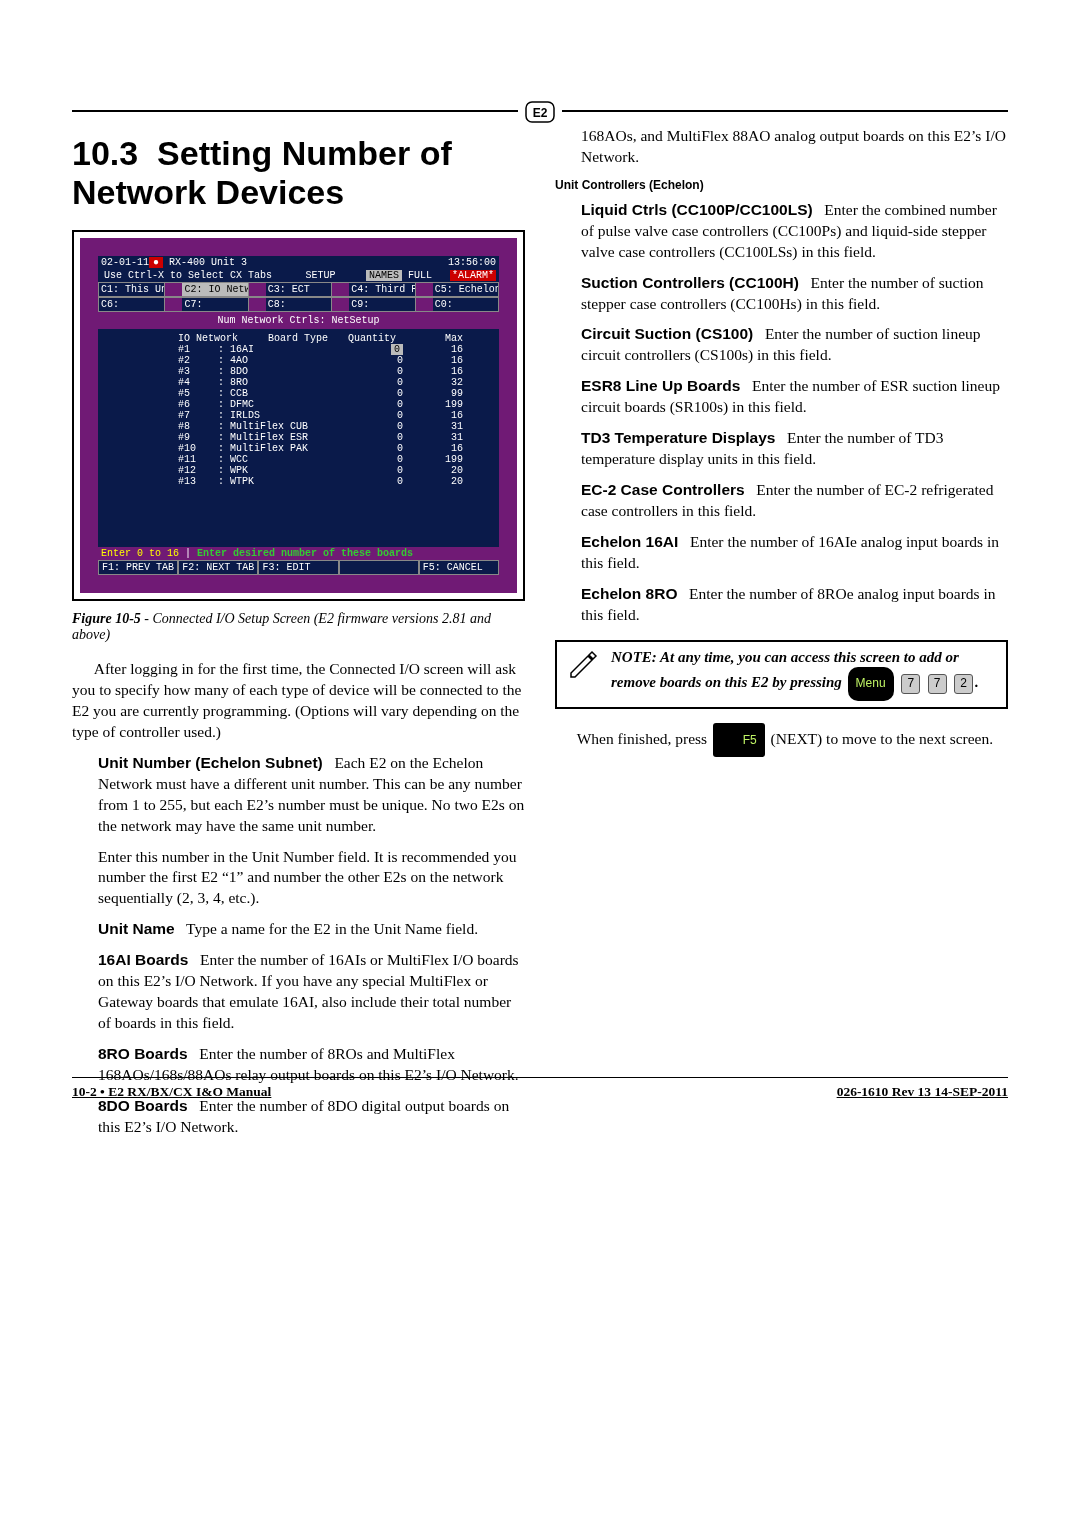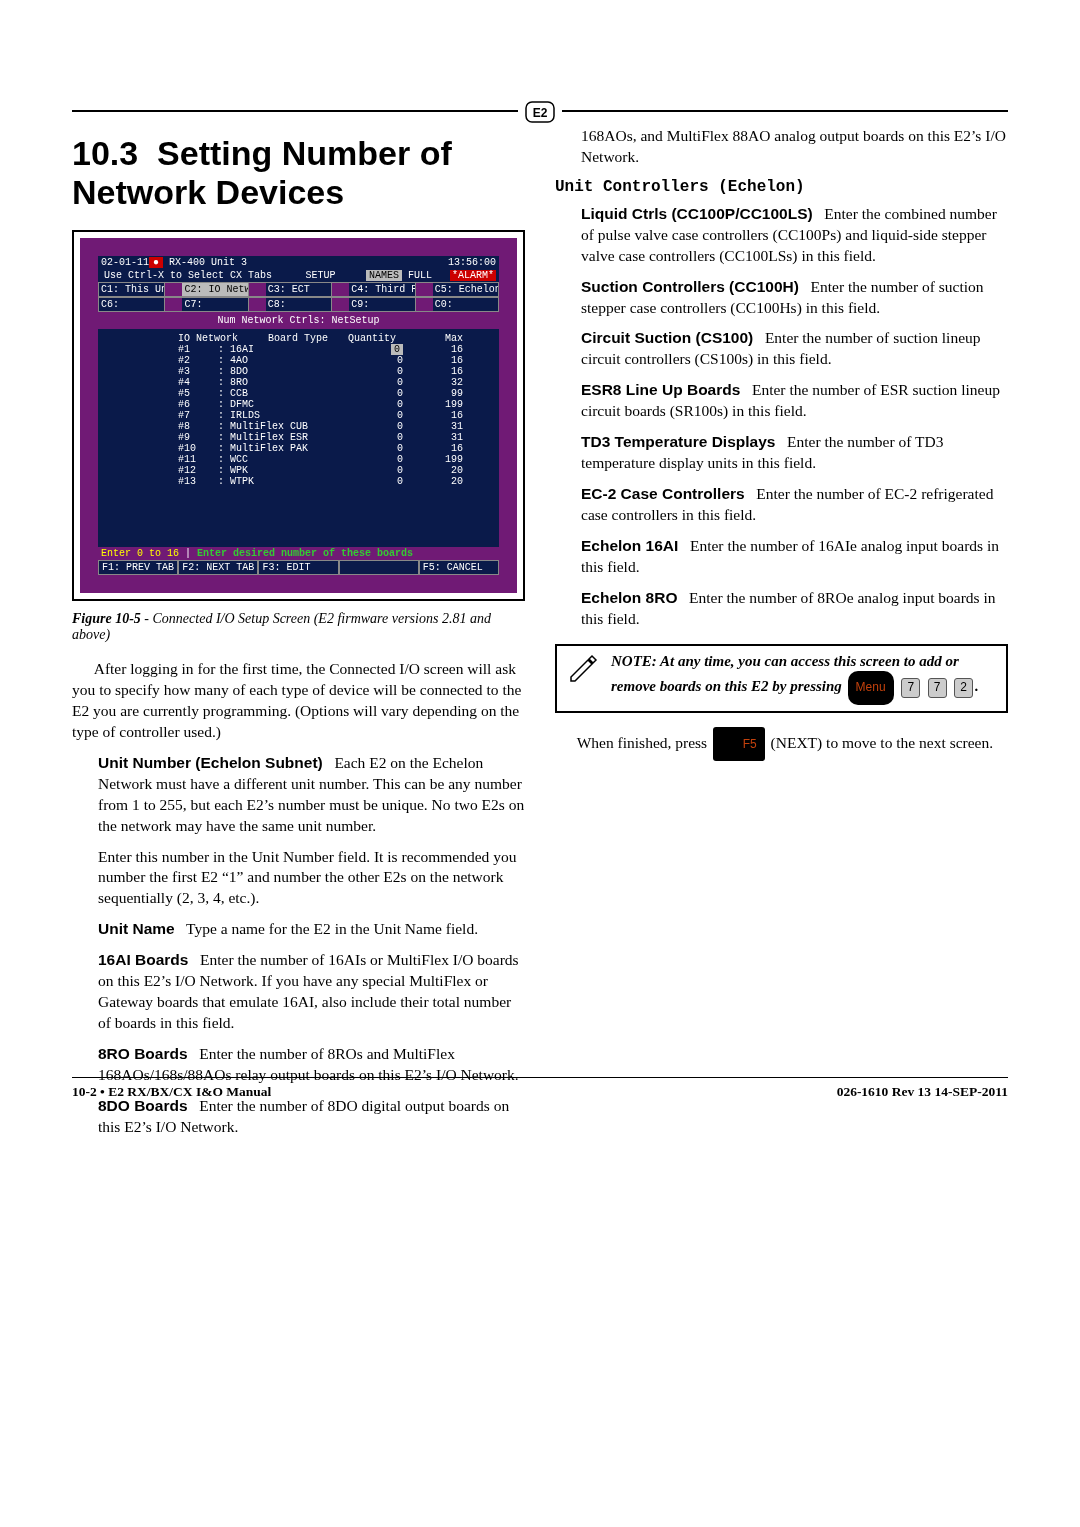--- a/index.html
+++ b/index.html
@@ -131,23 +131,23 @@
     font-size: 15.5px;
     line-height: 1.35;
     margin: 0 0 10px 0;
     padding-left: 26px;
   }
   .entry .run-in {
     font-family: Arial, Helvetica, sans-serif;
     font-weight: bold;
   }
   .subhead {
-    font-family: Liberation Mono, monospace;
+    font-family: Liberation Sans, sans-serif;
     font-weight: 700;
-    font-size: 16px;
+    font-size: 12px;
     margin: 6px 0 8px 0;
   }
   .notebox {
     border: 2px solid #000;
     padding: 6px 8px 6px 8px;
     margin: 14px 0 14px 0;
     display:flex;
     align-items:flex-start;
     gap:10px;
   }
@@ -160,37 +160,38 @@
     font-style: italic;
     font-weight: bold;
     font-size: 15px;
     line-height:1.3;
   }
   .keycap {
     display:inline-block;
     font-family: Arial, sans-serif;
     font-style:normal;
     font-weight:normal;
-    background:#000; color:#c2410c;
+    background:#000; color:#bef264;
     border-radius:10px;
     padding:9px 8px;
     font-size:12px;
     vertical-align:middle;
     margin:0 2px;
   }
   .keycap.light{ background:#ccc;color:#000;border:1px solid #555;border-radius:3px;padding:1px 5px;}
   .footer {
     position:absolute;
     left:72px;right:72px;bottom:46px;
     border-top:1px solid #000;
     padding-top:6px;
     font-size:13.5px;
     font-weight:bold;
     display:flex;
     justify-content:space-between;
+    text-decoration:underline;
   }
 </style>
 </head>
 <body>
 
 <div class="page">
   <div class="header-line">
     <div class="header-logo">
       <svg width="30" height="22" viewBox="0 0 30 22">
         <rect x="1" y="1" width="28" height="20" rx="6" ry="6" fill="none" stroke="#000" stroke-width="1.5"></rect>

